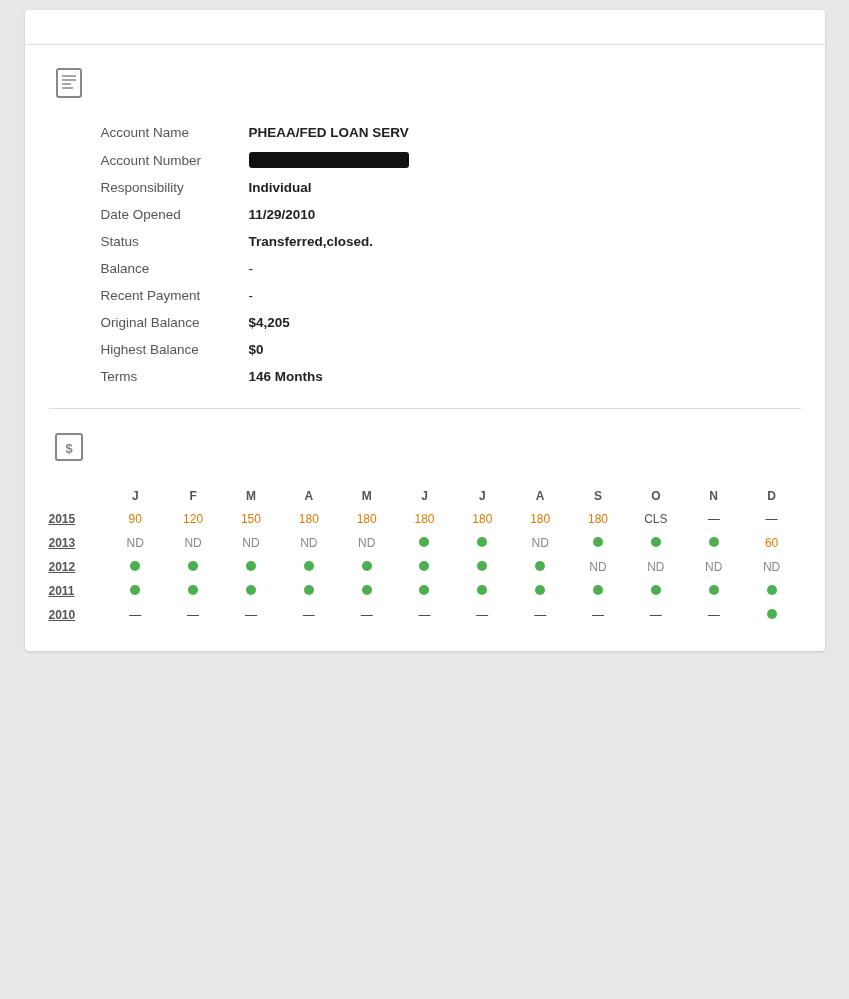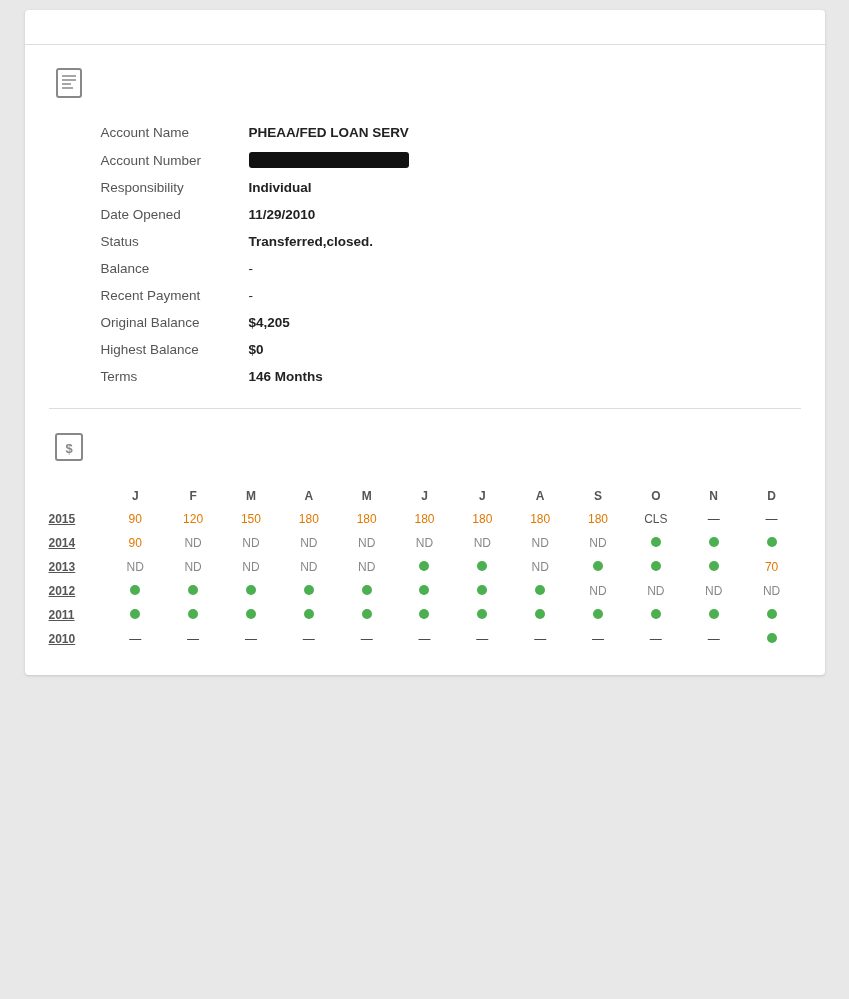--- a/index.html
+++ b/index.html
@@ -247,48 +247,33 @@
               <td class="orange">180</td>
               <td class="orange">180</td>
               <td class="orange">180</td>
               <td class="orange">180</td>
               <td class="orange">180</td>
               <td class="cls-cell">CLS</td>
               <td class="dash-cell">—</td>
               <td class="dash-cell">—</td>
             </tr>
             <tr>
-              <td class="year-cell">2014</td>
-              <td class="orange">90</td>
-              <td class="nd-cell">ND</td>
-              <td class="nd-cell">ND</td>
-              <td class="nd-cell">ND</td>
-              <td class="nd-cell">ND</td>
-              <td class="nd-cell">ND</td>
-              <td class="nd-cell">ND</td>
-              <td class="nd-cell">ND</td>
-              <td class="nd-cell">ND</td>
-              <td><span class="green-dot"></span></td>
-              <td><span class="green-dot"></span></td>
-              <td><span class="green-dot"></span></td>
-            </tr>
-            <tr>
               <td class="year-cell">2013</td>
               <td class="nd-cell">ND</td>
               <td class="nd-cell">ND</td>
               <td class="nd-cell">ND</td>
               <td class="nd-cell">ND</td>
               <td class="nd-cell">ND</td>
               <td><span class="green-dot"></span></td>
               <td><span class="green-dot"></span></td>
               <td class="nd-cell">ND</td>
               <td><span class="green-dot"></span></td>
               <td><span class="green-dot"></span></td>
               <td><span class="green-dot"></span></td>
-              <td class="orange">70</td>
+              <td class="orange">60</td>
             </tr>
             <tr>
               <td class="year-cell">2012</td>
               <td><span class="green-dot"></span></td>
               <td><span class="green-dot"></span></td>
               <td><span class="green-dot"></span></td>
               <td><span class="green-dot"></span></td>
               <td><span class="green-dot"></span></td>
               <td><span class="green-dot"></span></td>
               <td><span class="green-dot"></span></td>

